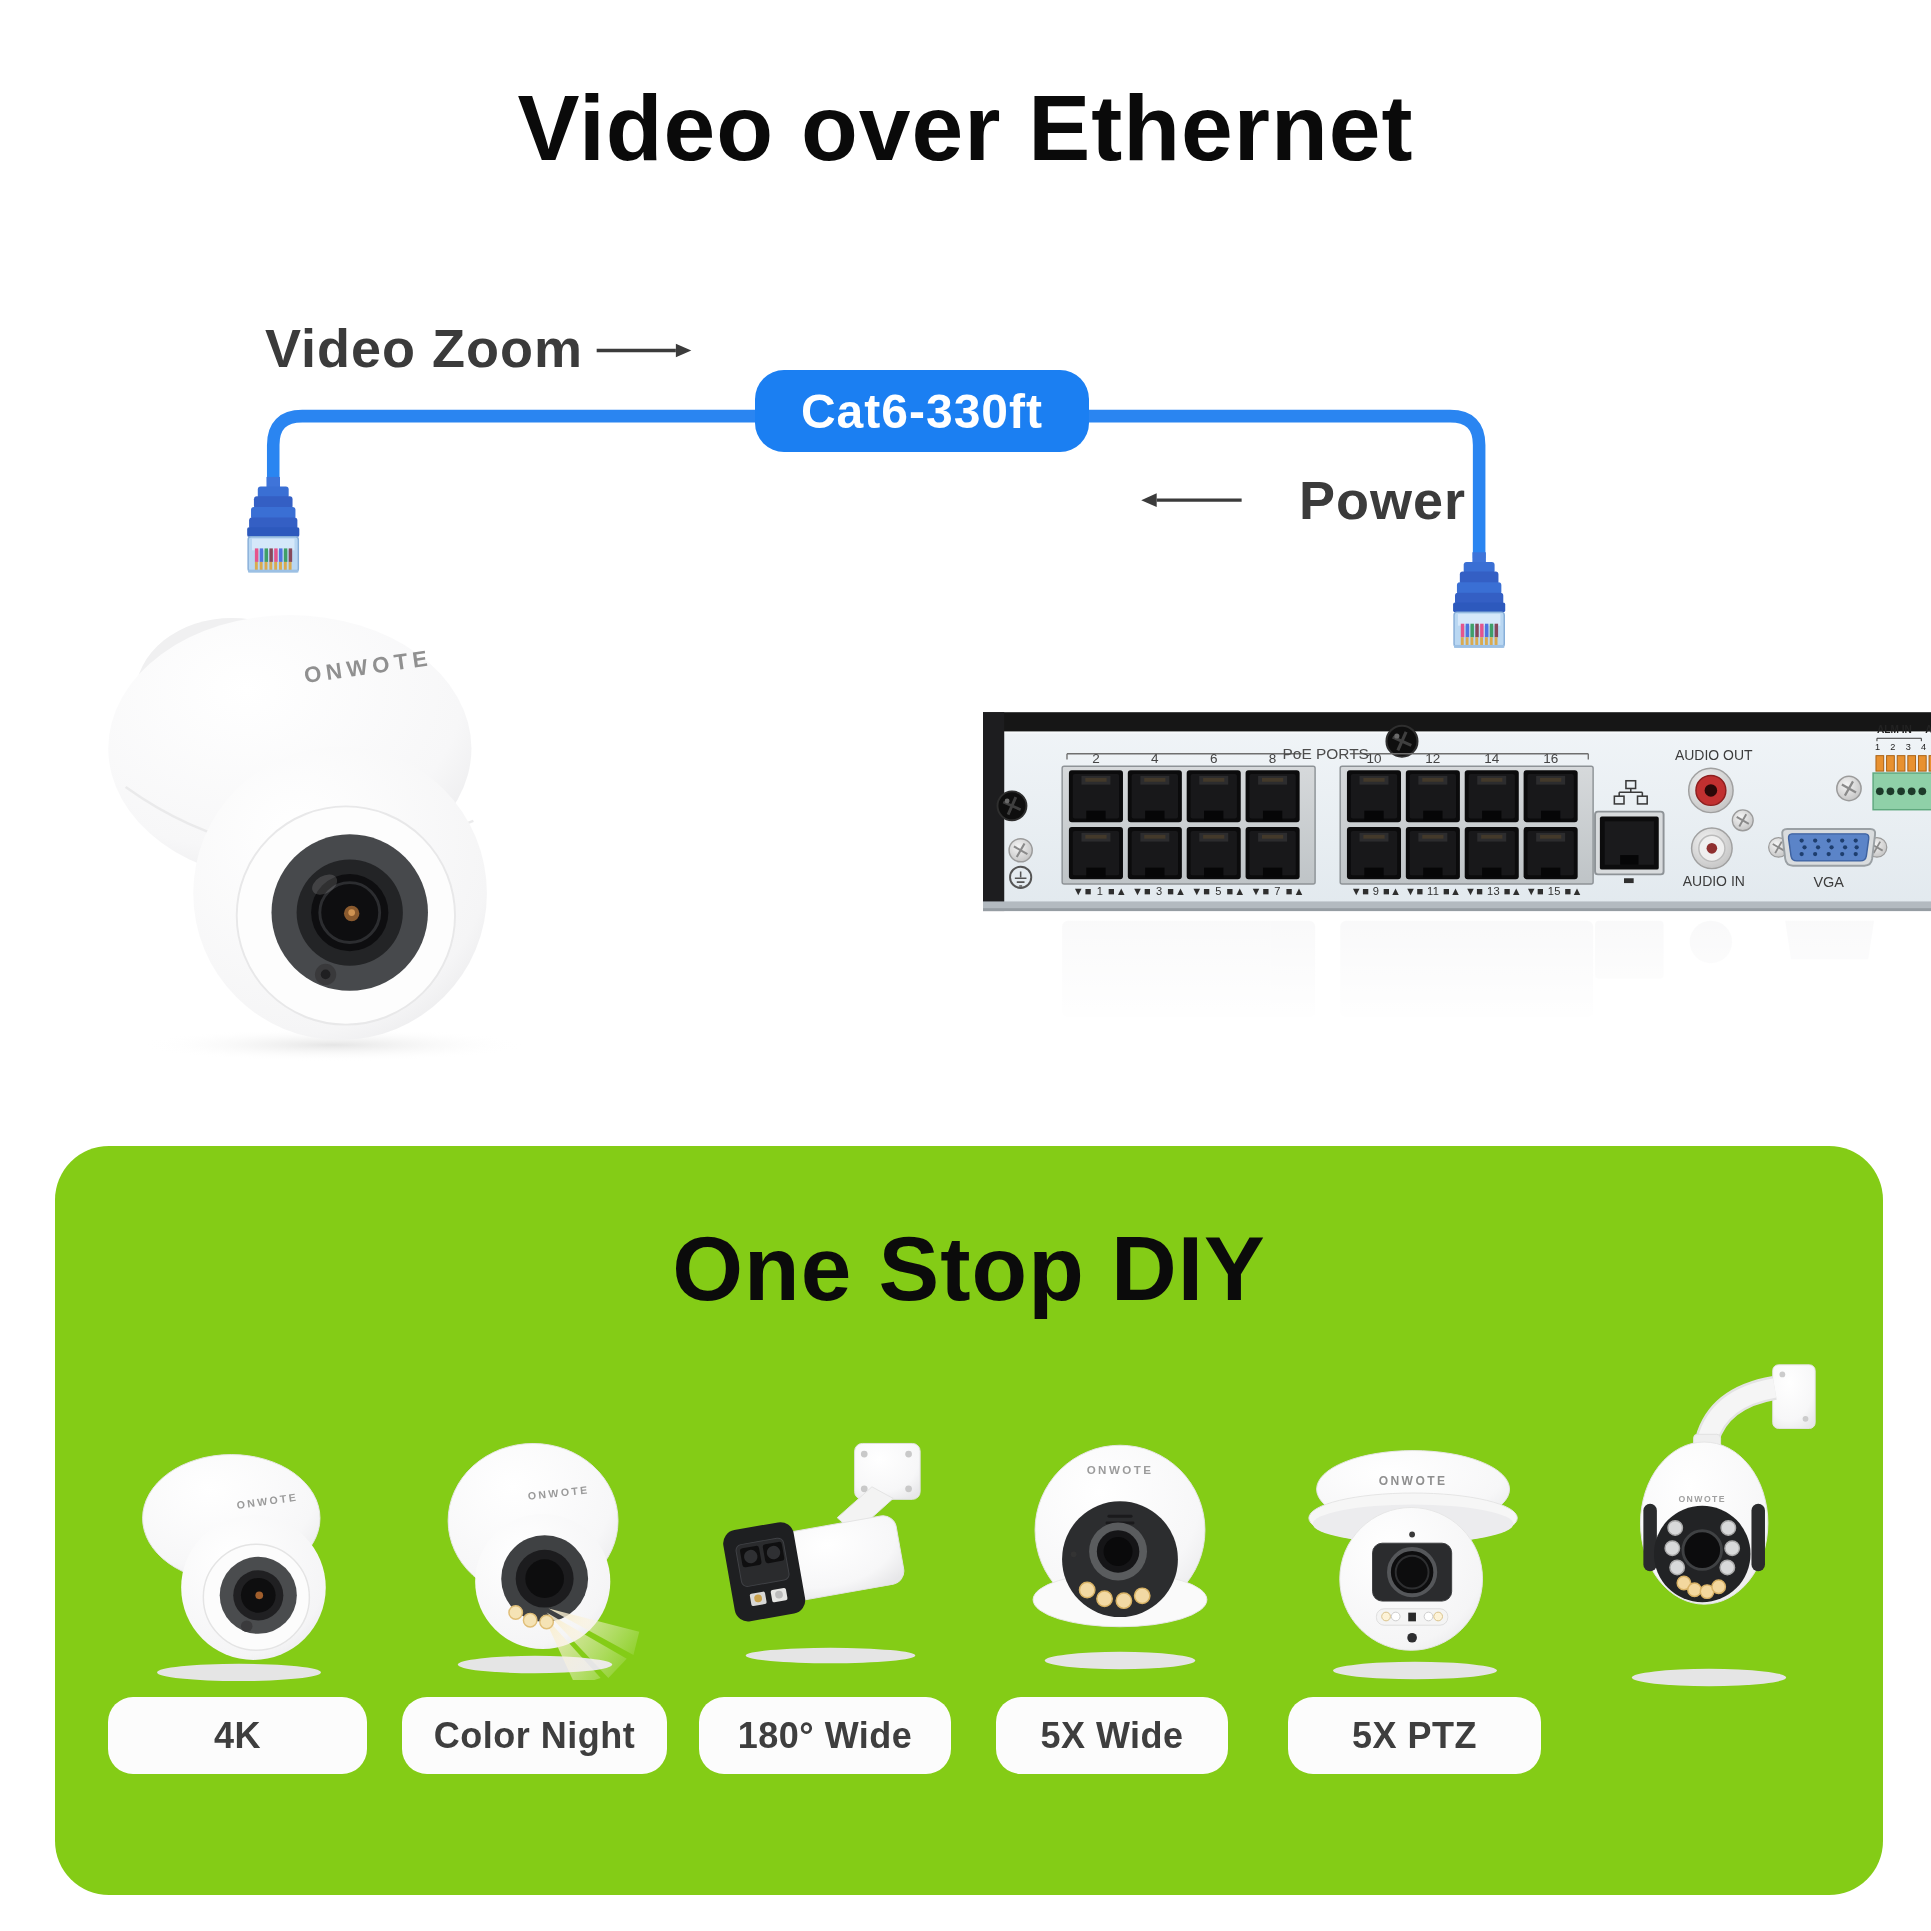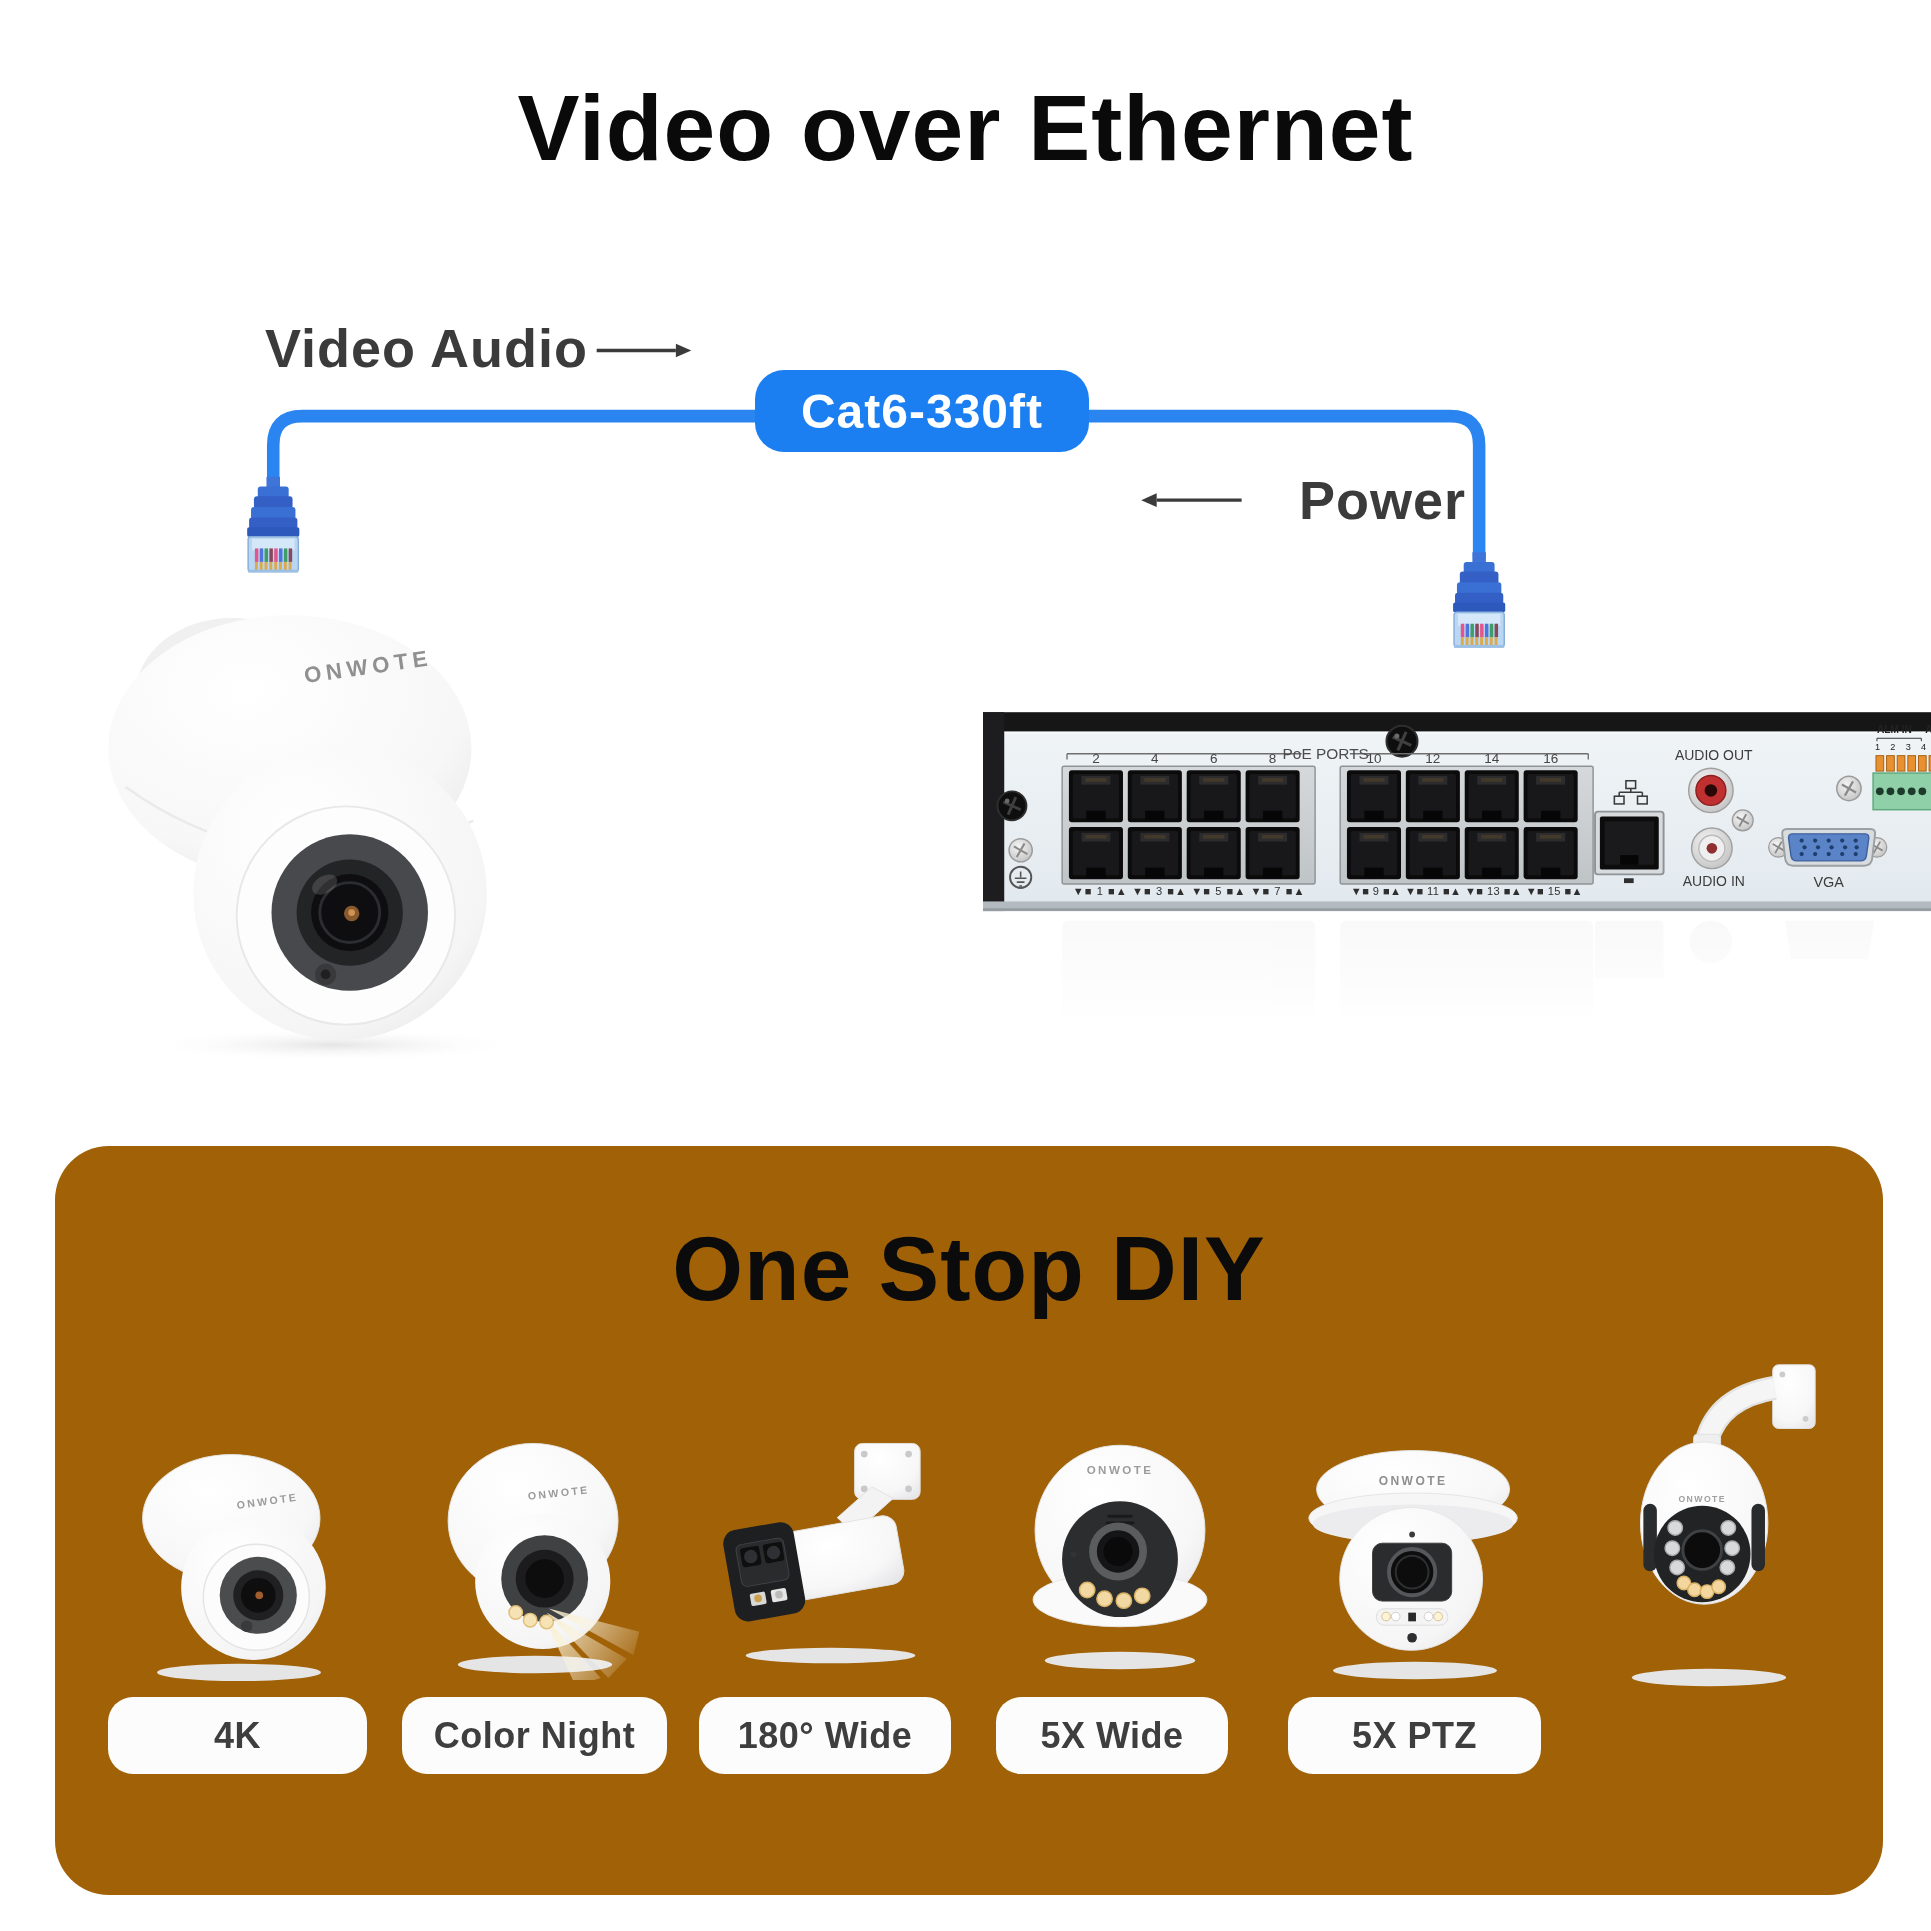--- a/index.html
+++ b/index.html
@@ -7,21 +7,21 @@
          font-family:"Liberation Sans",sans-serif;}
   .abs{position:absolute;}
   .page-title{left:0;right:0;top:75px;text-align:center;font-size:93px;font-weight:800;
               color:#0a0a0a;letter-spacing:1px;}
   .flow-label{font-size:54px;font-weight:600;color:#3b3b3b;letter-spacing:1px;}
   #video-audio-label{left:265px;top:317px;}
   #power-label{left:1267px;top:469px;margin-left:32px;}
   #cat6-badge{left:755px;top:370px;width:334px;height:82px;background:#1b7ff2;border-radius:29px;
               display:flex;align-items:center;justify-content:center;color:#ffffff;
               font-size:48px;font-weight:800;letter-spacing:1px;}
-  #diy-panel{left:55px;top:1146px;width:1828px;height:749px;background:#a16207;border-radius:54px;}
+  #diy-panel{left:55px;top:1146px;width:1828px;height:749px;background:#84cc16;border-radius:54px;}
   .diy-title{left:0;right:0;top:71px;text-align:center;font-size:91px;font-weight:800;
              color:#0b0b0b;letter-spacing:1px;}
   .pill{position:absolute;top:551px;height:77px;background:#fcfcfc;border-radius:25px;
         display:flex;align-items:center;justify-content:center;font-size:36px;font-weight:600;
         color:#3e3e3e;letter-spacing:0.5px;text-align:center;}
   svg text{font-family:"Liberation Sans",sans-serif;}
 </style>
 </head>
 <body>
 
@@ -100,21 +100,21 @@
     <g stroke="#3b3b3b" stroke-width="3.5" fill="#3b3b3b">
       <line x1="618" y1="363" x2="700" y2="363"></line>
       <path d="M 700 356 L 716 363 L 700 370 Z" stroke="none"></path>
     </g>
     <g stroke="#3b3b3b" stroke-width="3.5" fill="#3b3b3b">
       <line x1="1198" y1="518" x2="1286" y2="518"></line>
       <path d="M 1198 511 L 1182 518 L 1198 525 Z" stroke="none"></path>
     </g>
   </svg>
 
-  <div class="abs flow-label" id="video-audio-label">Video Audio</div>
+  <div class="abs flow-label" id="video-audio-label">Video Zoom</div>
   <div class="abs flow-label" id="power-label">Power</div>
 
   <div class="abs" id="cat6-badge">Cat6-330ft</div>
 
   <svg class="abs" style="left:87px;top:589px" width="454" height="483" viewBox="0 0 470 500">
     <ellipse cx="255" cy="472" rx="200" ry="17" fill="url(#gShadow)"></ellipse>
     <ellipse cx="150" cy="110" rx="100" ry="80" fill="#f0f0f1"></ellipse>
     <ellipse cx="210" cy="165" rx="188" ry="138" fill="url(#gB)"></ellipse>
     <path d="M 40 205 Q 200 320 400 240" stroke="#e6e6e7" stroke-width="2.5" fill="none" opacity="0.8"></path>
     <circle cx="262" cy="315" r="152" fill="url(#gE)"></circle>

